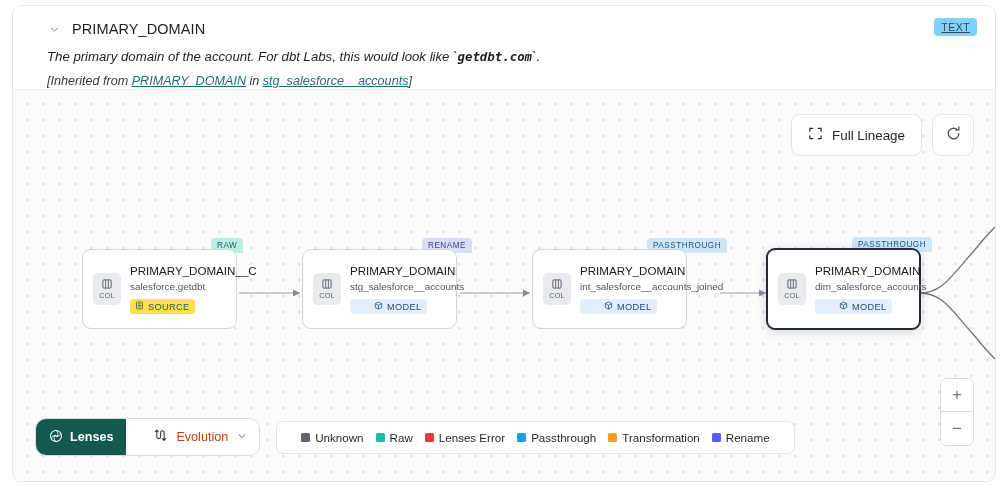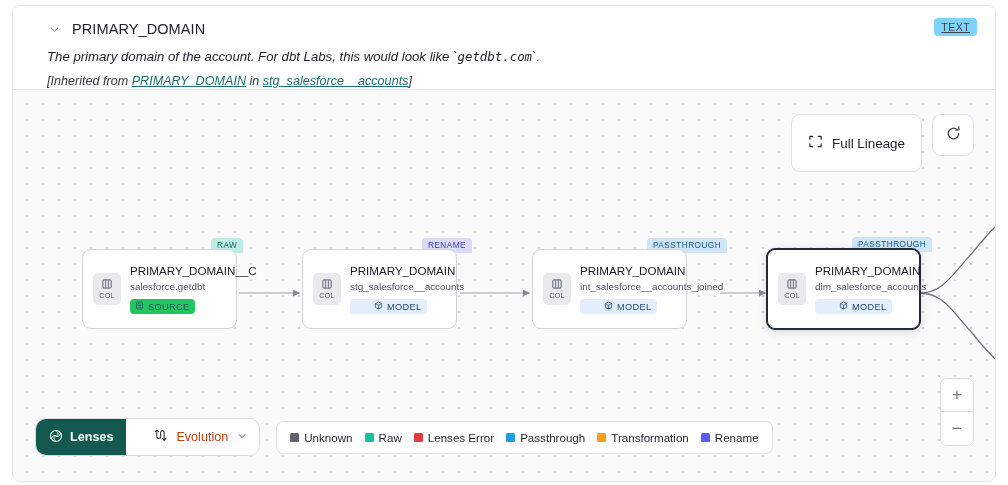--- a/index.html
+++ b/index.html
@@ -74,21 +74,21 @@
     margin-left: 16px;
     font-size: 13.2px;
     font-style: italic;
     color: #1b1f27;
     line-height: 18px;
     white-space: nowrap;
   }
   .hdr-desc .mono {
     font-family: "DejaVu Sans Mono", monospace;
     font-style: italic;
-    font-weight: normal;
+    font-weight: bold;
     font-size: 12.4px;
   }
   .hdr-inherit {
     margin-top: 7px;
     margin-left: 16px;
     font-size: 12.6px;
     font-style: italic;
     color: #32373f;
     line-height: 16px;
     white-space: nowrap;
@@ -114,21 +114,21 @@
   
   .tools {
     position: absolute;
     right: 21px; top: 24px;
     display: flex;
     gap: 10px;
     z-index: 6;
   }
   .btn-lineage {
     display: flex; align-items: center; gap: 9px;
-    height: 58px;
+    height: 42px;
     padding: 0 16px;
     background: #ffffff;
     border: 1px solid #dfe2e8;
     border-radius: 9px;
     font-size: 13.4px;
     color: #20242c;
     cursor: pointer;
   }
   .btn-icon-sq {
     width: 42px; height: 42px;
@@ -194,21 +194,21 @@
   .node .n-name { font-size: 11.6px; color: #14181f; line-height: 14px; }
   .node .n-sub  { font-size: 9.9px; color: #4c525f; line-height: 14px; margin-top: 2px; }
   .pill {
     display: inline-flex; align-items: center; gap: 4px;
     margin-top: 5px;
     padding: 2px 6px 2px 5px;
     border-radius: 4px;
     font-size: 9.2px;
     letter-spacing: .35px;
   }
-  .pill.source { background: #22c55e; color: #1f5e5c; }
+  .pill.source { background: #fde047; color: #1f5e5c; }
   .pill.model  { background: #e2eefb; color: #214b77; padding-left: 24px; }
 
   .tag {
     position: absolute;
     font-size: 8.2px;
     letter-spacing: .5px;
     padding: 3px 6px;
     border-radius: 4px 4px 0 0;
     z-index: 2;
     line-height: 9px;
@@ -247,21 +247,21 @@
     display: flex; align-items: center; gap: 8px;
     padding: 0 11px 0 28px;
     background: #ffffff;
     color: #c2410c;
     font-size: 12.6px;
     cursor: pointer;
   }
   .legend {
     display: flex; align-items: center; gap: 12px;
     height: 33px;
-    padding: 0 13px;
+    padding: 0 24px;
     background: #ffffff;
     border: 1px solid #dfe2e8;
     border-radius: 7px;
   }
   .leg-item { display: flex; align-items: center; gap: 5px; font-size: 11.6px; color: #1e222a; white-space: nowrap; }
   .swatch { width: 9px; height: 9px; border-radius: 1.5px; flex: 0 0 auto; }
 
   svg.edges { position: absolute; left: 0; top: 0; width: 100%; height: 100%; z-index: 1; }
 </style>
 </head>

